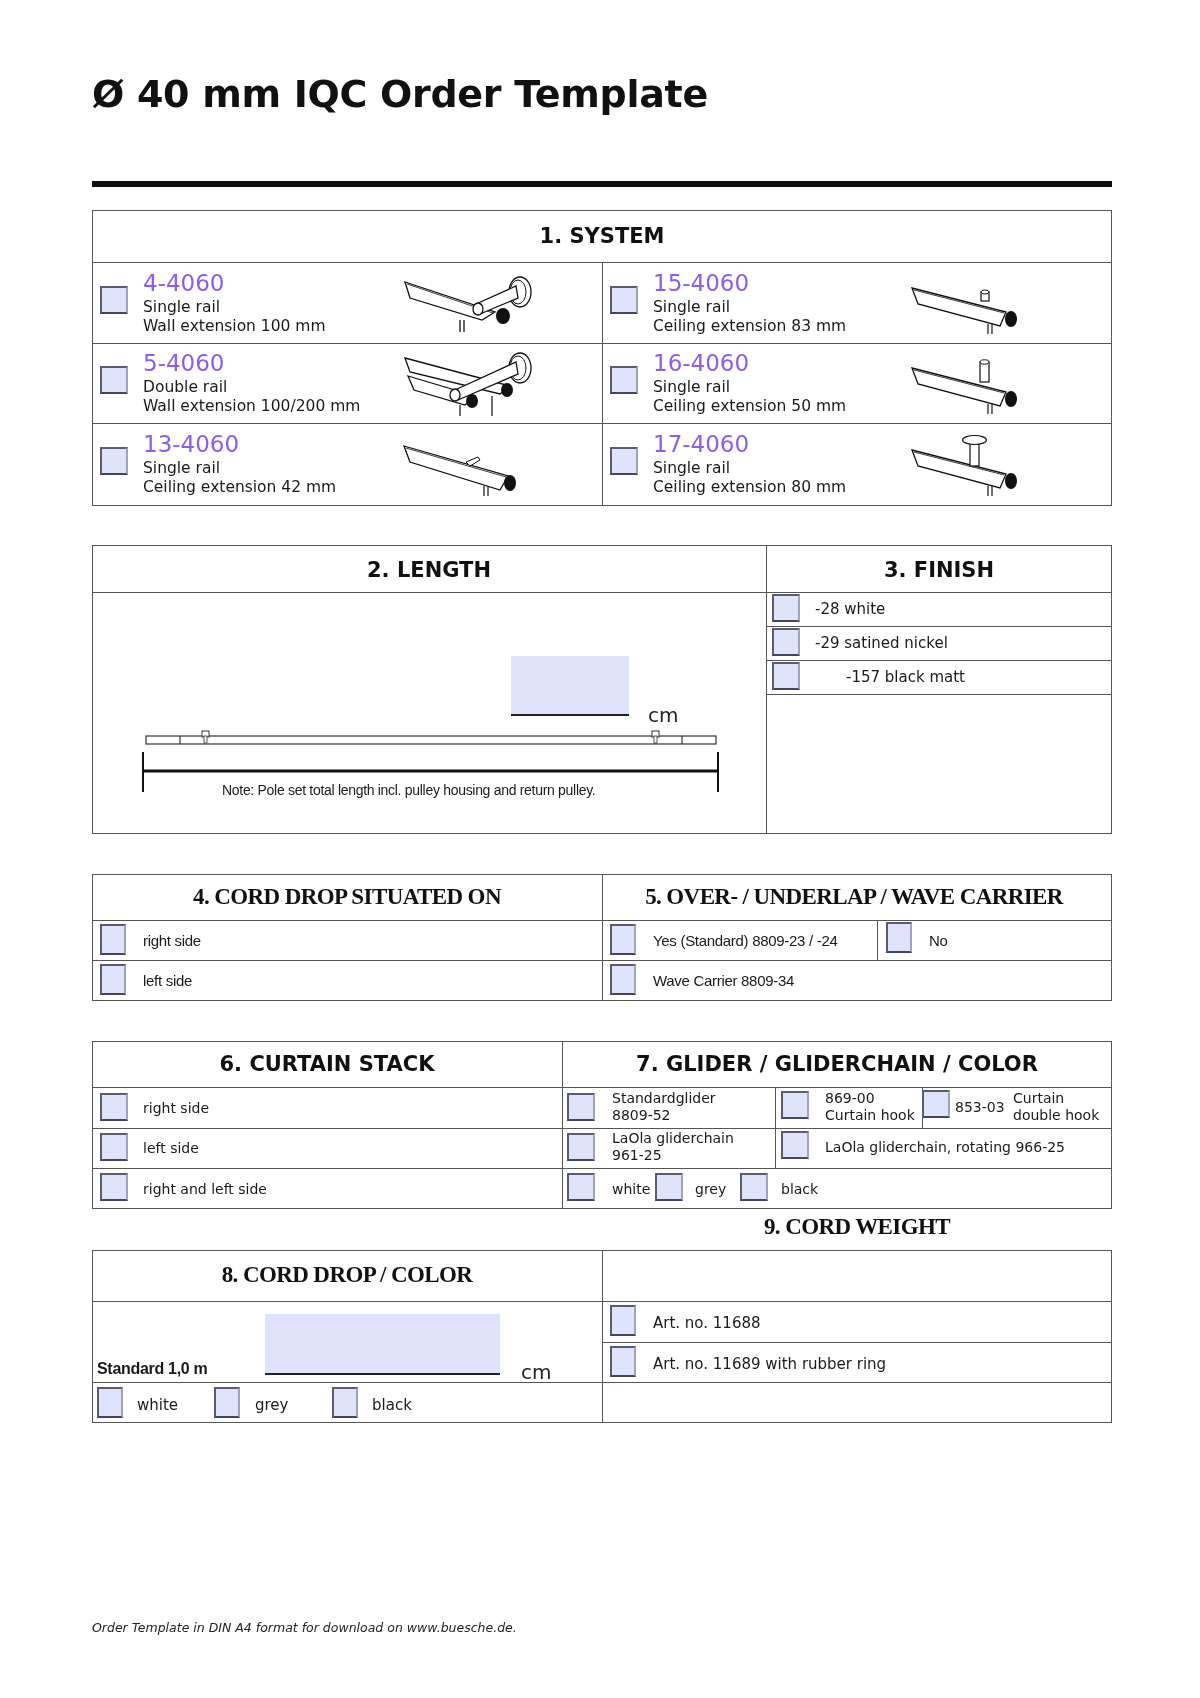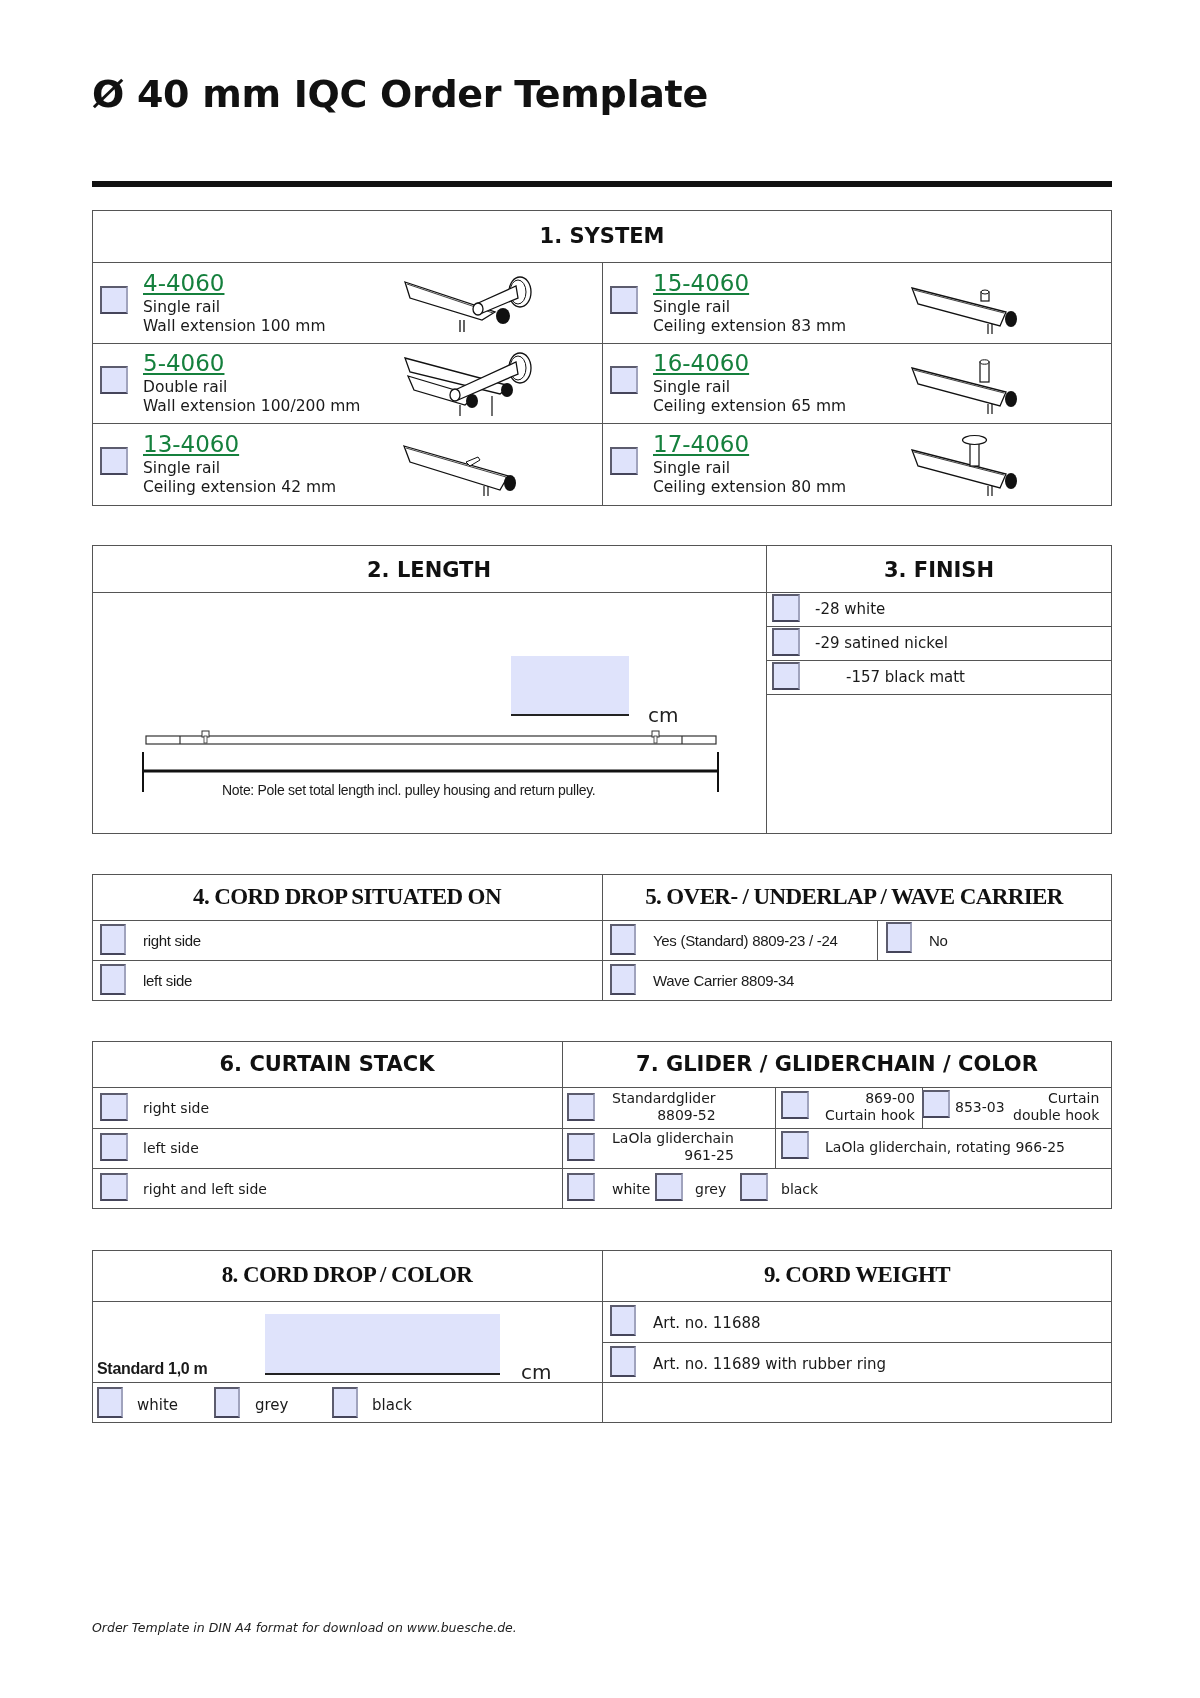--- a/index.html
+++ b/index.html
@@ -14,26 +14,26 @@
   .vline { position: absolute; width: 0; border-left: 1.5px solid #555; }
 
   .sec-title { position: absolute; text-align: center; font-weight: bold; font-size: 21px; color: #111; }
   .sec-title.narrow { letter-spacing: -0.6px; font-family: Liberation Serif, serif; font-size: 23px; }
 
   .cb { position: absolute; width: 28px; height: 28px; background: #dfe3fb;
         border-top: 2px solid #5c5c6e; border-left: 2px solid #5c5c6e;
         border-right: 2px solid #a0a3bd; border-bottom: 2px solid #45455a; cursor: pointer; }
   .cb.tall { width: 26px; height: 31px; }
 
-  .txt { position: absolute; font-size: 15px; color: #1a1a1a; white-space: nowrap; text-align: right; }
+  .txt { position: absolute; font-size: 15px; color: #1a1a1a; white-space: nowrap; }
   .txt.small { font-size: 14px; }
   .txt.cond { font-family: "Liberation Sans", sans-serif; font-size: 15px; letter-spacing: -0.3px; }
   .txt.two { line-height: 17px; font-size: 14px; }
 
-  .sys-code { position: absolute; font-size: 23px; color: #15803d; text-decoration: underline; }
+  .sys-code { position: absolute; font-size: 23px; color: #8b5cf6; }
   .sys-l1, .sys-l2 { position: absolute; font-size: 15.5px; color: #1a1a1a; white-space: nowrap; }
 
   .illus { position: absolute; }
 
   .input-fill { position: absolute; background: #dfe3fb; border-bottom: 2.5px solid #222; cursor: text; }
   .unit { position: absolute; font-size: 20px; color: #222; }
 
   .footer { position: absolute; left: 92px; top: 1620px; font-size: 12.5px; color: #222; font-style: italic; }
 </style>
 </head>
@@ -92,21 +92,21 @@
   <line x1="92" y1="46" x2="92" y2="66" stroke="#111" stroke-width="1.2"></line>
   <ellipse cx="120" cy="18" rx="11" ry="15" fill="#fff" stroke="#111" stroke-width="1.3"></ellipse>
   <ellipse cx="118" cy="18" rx="8" ry="12" fill="#fff" stroke="#111" stroke-width="1"></ellipse>
   <path d="M55,40 L116,12 L118,24 L58,50" fill="#fff" stroke="#111" stroke-width="1.3"></path>
   <ellipse cx="55" cy="45" rx="5" ry="6" fill="#fff" stroke="#111" stroke-width="1.3"></ellipse>
 </svg>
 
 <div class="cb" style="left:610px; top:366px;"></div>
 <div class="sys-code" style="left:653px; top:350px;">16-4060</div>
 <div class="sys-l1" style="left:653px; top:378px;">Single rail</div>
-<div class="sys-l2" style="left:653px; top:397px;">Ceiling extension 65 mm</div>
+<div class="sys-l2" style="left:653px; top:397px;">Ceiling extension 50 mm</div>
 <svg class="illus" style="left:908px; top:358px;" width="120" height="56" viewBox="0 0 120 56">
   <path d="M4,10 L98,34 L92,48 L10,26 Z" fill="#fff" stroke="#111" stroke-width="1.3"></path>
   <path d="M6,12 L96,35" stroke="#111" stroke-width="0.8"></path>
   <rect x="72" y="4" width="9" height="20" fill="#fff" stroke="#111" stroke-width="1.2"></rect>
   <ellipse cx="76.5" cy="4" rx="4.5" ry="2.2" fill="#fff" stroke="#111" stroke-width="1"></ellipse>
   <line x1="80" y1="46" x2="80" y2="56" stroke="#111" stroke-width="1.2"></line>
   <line x1="84" y1="46" x2="84" y2="56" stroke="#111" stroke-width="1.2"></line>
   <ellipse cx="103" cy="41" rx="6" ry="8" fill="#111"></ellipse>
 </svg>
 
@@ -240,21 +240,21 @@
 <div class="cb" style="left:740px; top:1173px;"></div>
 <div class="txt small" style="left:781px; top:1181px;">black</div>
 
 <div class="box" style="left:92px; top:1250px; width:1020px; height:173px;"></div>
 <div class="vline" style="left:602px; top:1250px; height:173px;"></div>
 <div class="hline" style="left:92px; top:1301px; width:1020px;"></div>
 <div class="hline" style="left:602px; top:1342px; width:510px;"></div>
 <div class="hline" style="left:92px; top:1382px; width:1020px;"></div>
 
 <div class="sec-title narrow" style="left:92px; top:1262px; width:510px;">8. CORD DROP / COLOR</div>
-<div class="sec-title narrow" style="left:602px; top:1262px; width:510px;">9. CORD WEIGHT</div>
+<div class="sec-title narrow" style="left:602px; top:1214px; width:510px;">9. CORD WEIGHT</div>
 
 <div class="txt cond" style="left:97px; top:1360px; font-weight:bold; font-size:16px;">Standard 1,0 m</div>
 <div class="input-fill" style="left:265px; top:1314px; width:235px; height:61px;"></div>
 <div class="unit" style="left:521px; top:1360px;">cm</div>
 
 <div class="cb tall" style="left:97px; top:1387px;"></div>
 <div class="txt" style="left:137px; top:1396px;">white</div>
 <div class="cb tall" style="left:214px; top:1387px;"></div>
 <div class="txt" style="left:255px; top:1396px;">grey</div>
 <div class="cb tall" style="left:332px; top:1387px;"></div>

